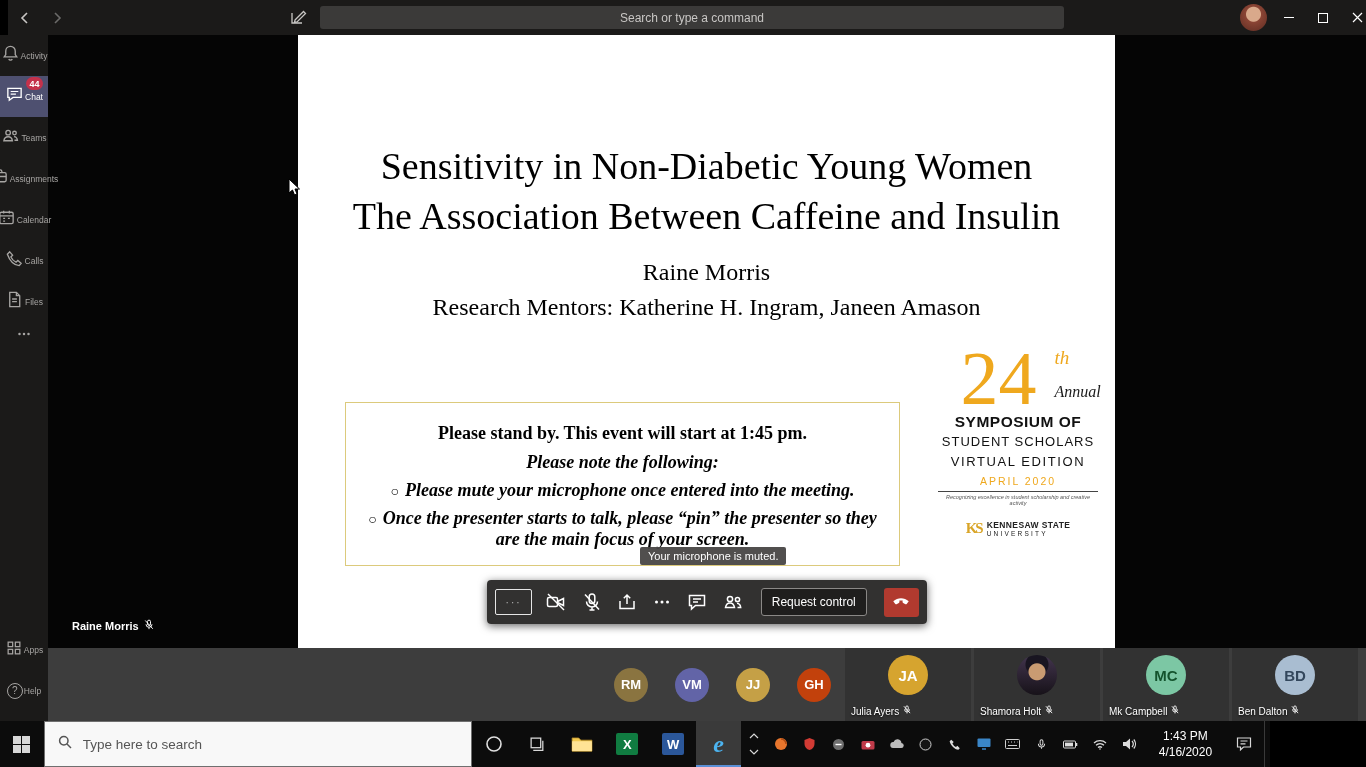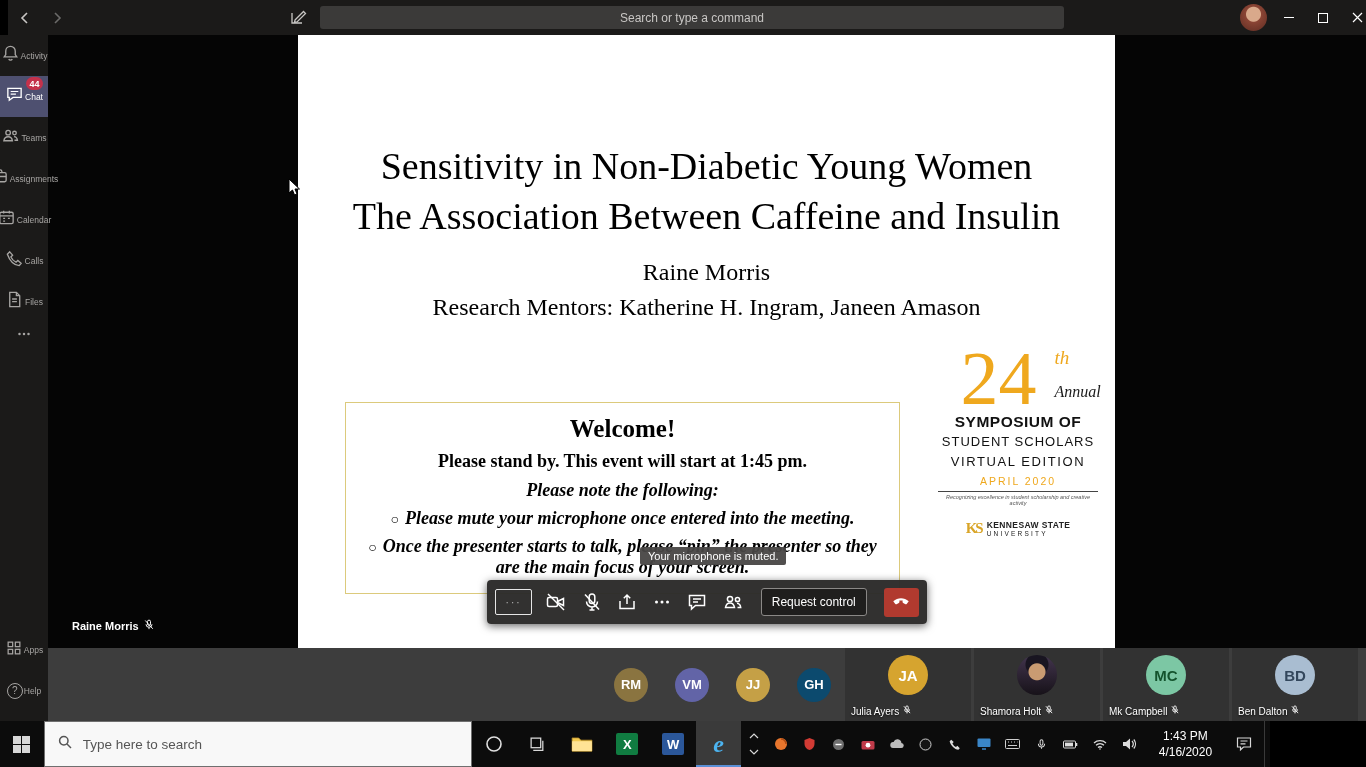--- a/index.html
+++ b/index.html
@@ -266,21 +266,20 @@
 
     <div class="slide">
       <div class="slide-title">
         <div>Sensitivity in Non-Diabetic Young Women</div>
         <div>The Association Between Caffeine and Insulin</div>
       </div>
       <div class="slide-presenter">Raine Morris</div>
       <div class="slide-mentors">Research Mentors: Katherine H. Ingram, Janeen Amason</div>
 
       <div class="welcome-box">
-        <div class="wb-heading">Welcome!</div>
         <div class="wb-standby">Please stand by. This event will start at 1:45 pm.</div>
         <div class="wb-note">Please note the following:</div>
         <div class="wb-bullet">
           <span class="marker">○</span><span>Please mute your microphone once entered into the meeting.</span>
         </div>
         <div class="wb-bullet">
           <span class="marker">○</span><span>Once the presenter starts to talk, please “pin” the presenter so they are the main focus of your screen.</span>
         </div>
       </div>
 
@@ -385,21 +384,21 @@
     <div class="bubbles">
       <div class="bubble" style="background: rgb(138, 116, 64);">
         <span style="color: rgb(255, 255, 255);">RM</span>
       </div>
       <div class="bubble" style="background: rgb(98, 100, 167);">
         <span style="color: rgb(255, 255, 255);">VM</span>
       </div>
       <div class="bubble" style="background: rgb(197, 160, 70);">
         <span style="color: rgb(255, 255, 255);">JJ</span>
       </div>
-      <div class="bubble" style="background: #0c4a6e; text-align: right;">
+      <div class="bubble" style="background: #c2410c; text-align: right;">
         <span style="color: rgb(255, 255, 255);">GH</span>
       </div>
     </div>
     <div class="tiles">
       <div class="tile">
         <div class="tile-avatar" style="background: rgb(214, 164, 47);">
           <span style="color: rgb(255, 255, 255);">JA</span>
         </div>
         <div class="tile-name">
           <span>Julia Ayers</span>

